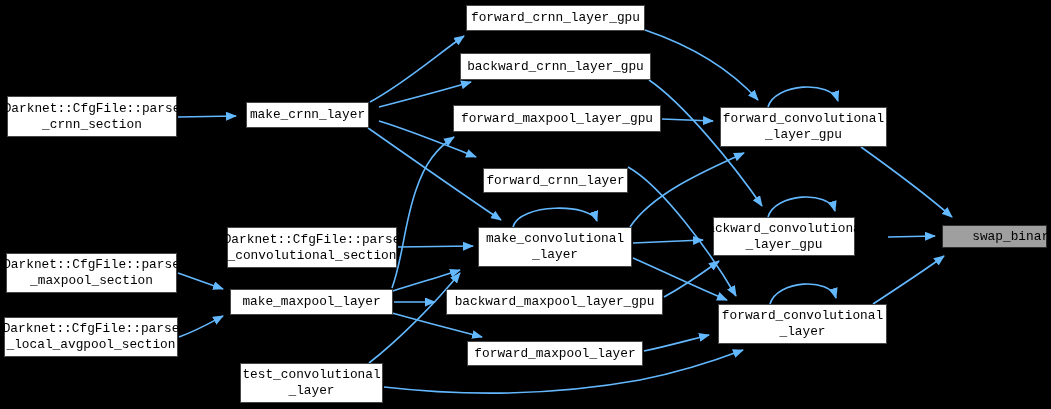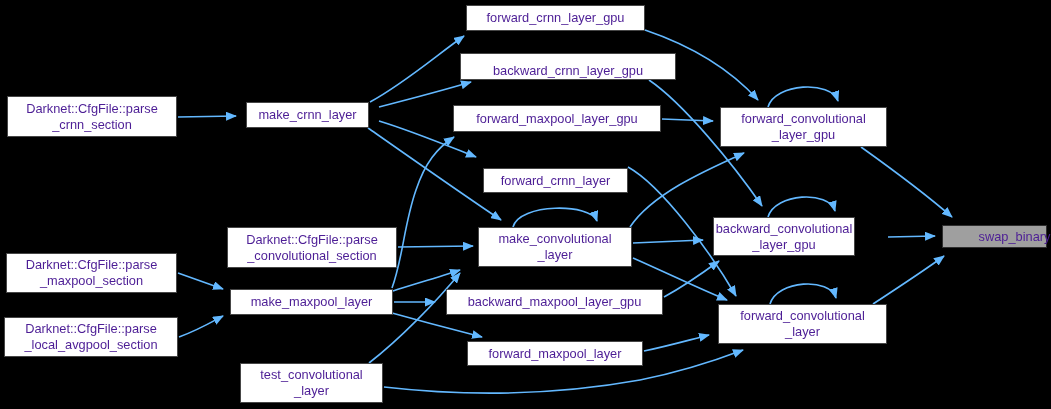--- a/index.html
+++ b/index.html
@@ -9,30 +9,31 @@
     background:#000;
     font-family:"Liberation Sans","DejaVu Sans",sans-serif;
     overflow:hidden;
   }
   #edges{position:absolute;left:0;top:0;width:1051px;height:409px;}
   .node{
     position:absolute;
     box-sizing:border-box;
     background:#ffffff;
     border:1.5px solid #464646;
-    color:#4c1d95;
+    color:#000000;
     font-size:12.8px;
     line-height:16px;
     display:flex;
     flex-direction:column;
     justify-content:center;
     align-items:center;
     text-align:center;
     white-space:nowrap;
     z-index:2;
+    font-family:Liberation Mono, monospace;
   }
   .node.highlight{
     background:#9f9f9f;
     border-color:#2e2e2e;
   }
   .node span{display:block;}
   .node span:empty{display:none;}
 </style>
 </head>
 <body>
@@ -84,21 +85,21 @@
     <span>_crnn_section</span>
   </div>
   <div class="node" style="left:246px;top:102px;width:123px;height:26px;">
     <span>make_crnn_layer</span>
 
   </div>
   <div class="node" style="left:466px;top:5px;width:179px;height:26px;">
     <span>forward_crnn_layer_gpu</span>
 
   </div>
-  <div class="node" style="left:460px;top:53px;width:216px;height:27px;justify-content:flex-end;">
+  <div class="node" style="left:460px;top:53px;width:191px;height:27px;">
     <span>backward_crnn_layer_gpu</span>
 
   </div>
   <div class="node" style="left:453px;top:105px;width:208px;height:27px;">
     <span>forward_maxpool_layer_gpu</span>
 
   </div>
   <div class="node" style="left:483px;top:168px;width:145px;height:25px;">
     <span>forward_crnn_layer</span>
 

